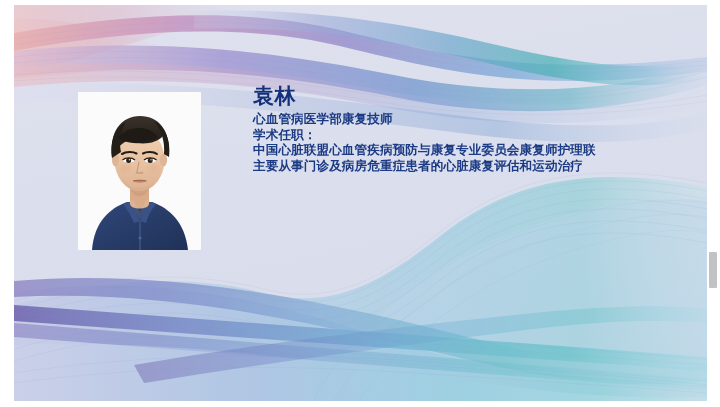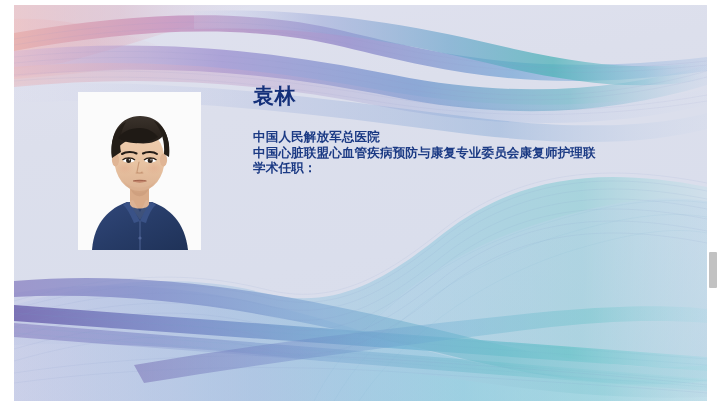--- a/index.html
+++ b/index.html
@@ -58,21 +58,21 @@
     left: 239px;
     top: 78px;
     width: 430px;
   }
   #bio-name {
     color: #14307a;
     font-size: 21px;
     font-weight: bold;
     line-height: 26px;
     letter-spacing: 0.5px;
-    margin: 0 0 20px 0;
+    margin: 0 0 2px 0;
     white-space: nowrap;
   }
   .bio-line {
     color: #1b3a84;
     font-size: 12.6px;
     font-weight: bold;
     line-height: 15.6px;
     letter-spacing: 0.1px;
     white-space: nowrap;
   }
@@ -337,23 +337,24 @@
 
         <path d="M55,89 C58.5,87.6 65,87.6 68.5,89 C65,91.2 58.5,91.2 55,89 Z" fill="#b9775f" opacity="0.8"></path>
         <path d="M55,89 C58.5,88 65,88 68.5,89" stroke="#9c5c47" stroke-width="0.9" fill="none"></path>
 
         <path d="M45,88 C50,98 73,98 78,88 C74,97 66,101 61.5,101 C57,101 49,97 45,88 Z" fill="#d7a888" opacity="0.35"></path>
       </svg>
     </div>
 
     <div id="bio">
       <div id="bio-name">袁林</div>
-      <div class="bio-line">中国人民解放军总医院</div>
+      <div class="bio-line">心血管病医学部康复技师</div>
+      <div class="bio-line">学术任职：</div>
       <div class="bio-line">中国心脏联盟心血管疾病预防与康复专业委员会康复师护理联</div>
-      <div class="bio-line">学术任职：</div>
+      <div class="bio-line">主要从事门诊及病房危重症患者的心脏康复评估和运动治疗</div>
     </div>
 
   </div>
 
   <div id="scrollbar-track">
     <div id="scrollbar-thumb"></div>
   </div>
 
 </div>
 

